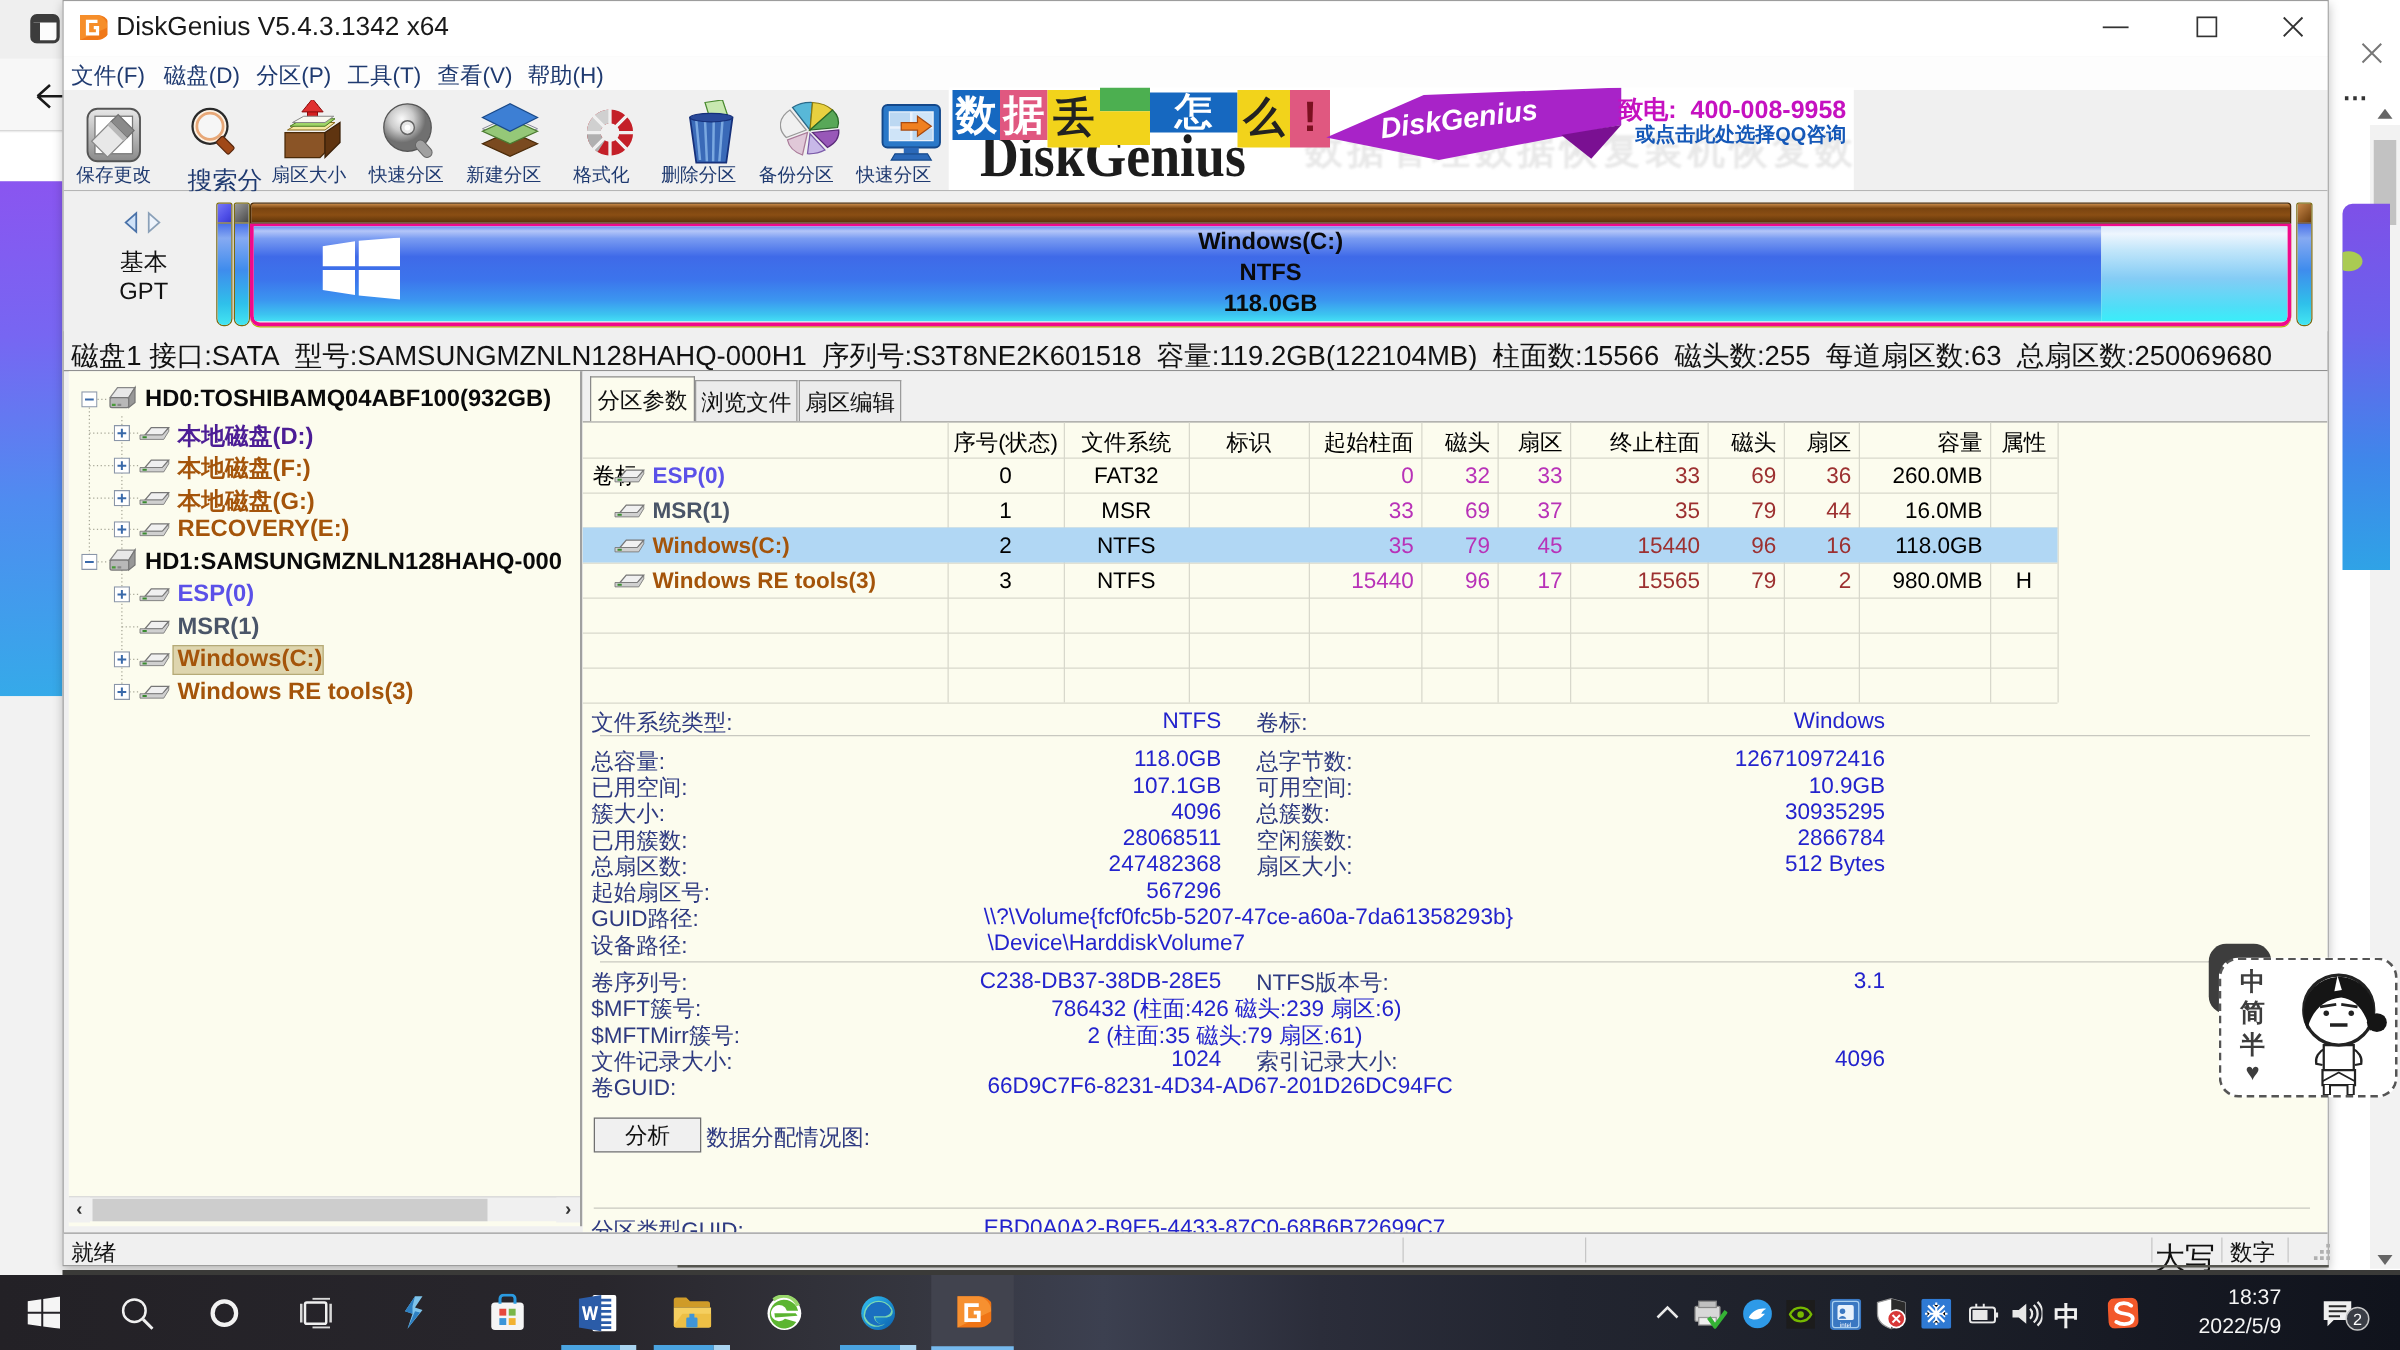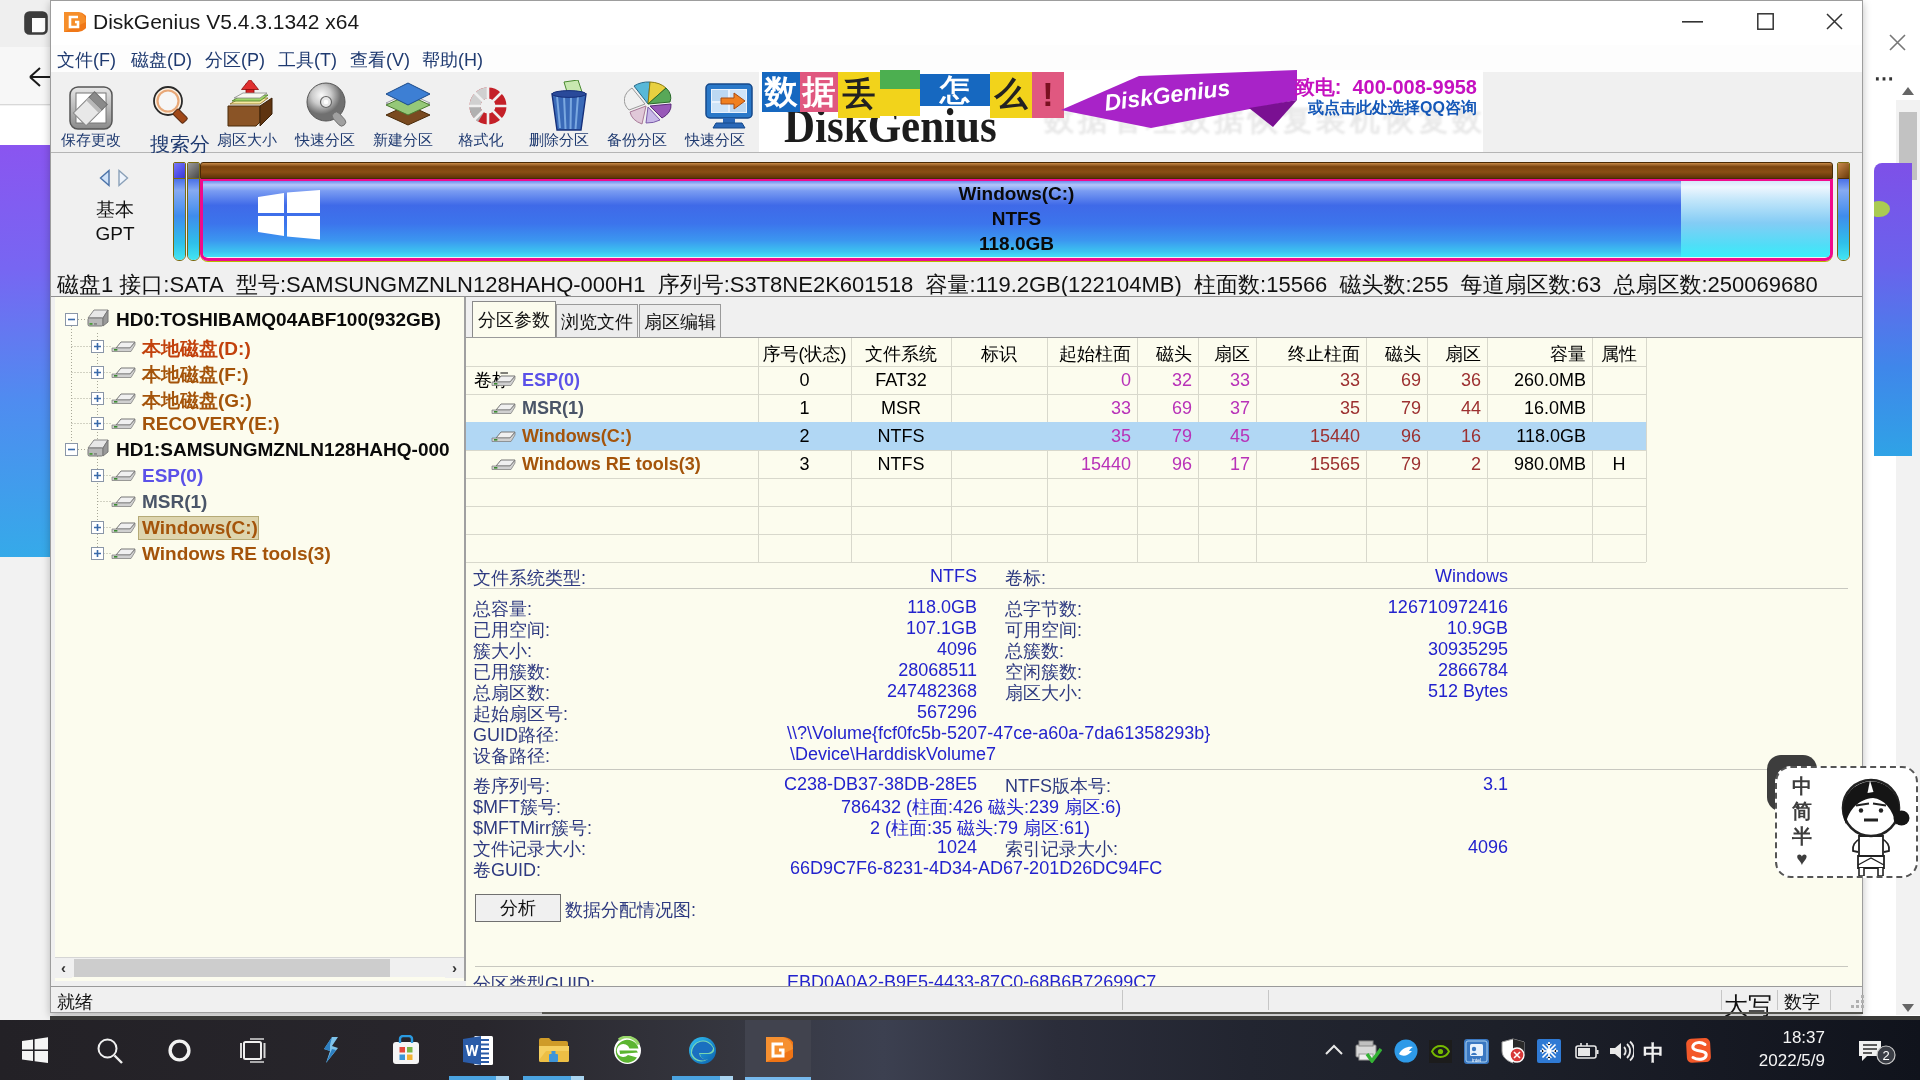--- a/index.html
+++ b/index.html
@@ -341,21 +341,21 @@
       <path d="M1 7 H19 L24 1.5 V4 L20 10.5 H1 Z" fill="#d0d0d0" stroke="#777" stroke-width="0.7"></path>
       <rect x="3" y="8" width="3.4" height="1.6" fill="#3a8a30"></rect>
     </svg>
   <svg class="a" style="left:56px;top:251px;" width="25" height="13" viewBox="0 0 25 13">
       <path d="M5 7 L10 1 H24 L19 7 Z" fill="#f0f0f0" stroke="#777"></path>
       <path d="M1 7 H19 L24 1.5 V4 L20 10.5 H1 Z" fill="#d0d0d0" stroke="#777" stroke-width="0.7"></path>
       <rect x="3" y="8" width="3.4" height="1.6" fill="#3a8a30"></rect>
     </svg>
 
   <div class="a" style="left:61px;top:12px;color:#0a0a0a;white-space:nowrap;">HD0:TOSHIBAMQ04ABF100(932GB)</div>
-  <div class="a" style="left:87px;top:39px;color:#c2410c;">本地磁盘(D:)</div>
+  <div class="a" style="left:87px;top:39px;color:#4c1d95;">本地磁盘(D:)</div>
   <div class="a" style="left:87px;top:65px;color:#a4540a;">本地磁盘(F:)</div>
   <div class="a" style="left:87px;top:91px;color:#a4540a;">本地磁盘(G:)</div>
   <div class="a" style="left:87px;top:116px;color:#a4540a;">RECOVERY(E:)</div>
   <div class="a" style="left:61px;top:142px;color:#0a0a0a;white-space:nowrap;">HD1:SAMSUNGMZNLN128HAHQ-000</div>
   <div class="a" style="left:87px;top:168px;color:#5b51e8;">ESP(0)</div>
   <div class="a" style="left:87px;top:194px;color:#4a5568;">MSR(1)</div>
   <div class="a" style="left:83px;top:219px;width:121px;height:24px;background:#ded5ae;border:1px solid #b5aa77;"></div>
   <div class="a" style="left:87px;top:220px;color:#a4540a;">Windows(C:)</div>
   <div class="a" style="left:87px;top:246px;color:#a4540a;">Windows RE tools(3)</div>
 

